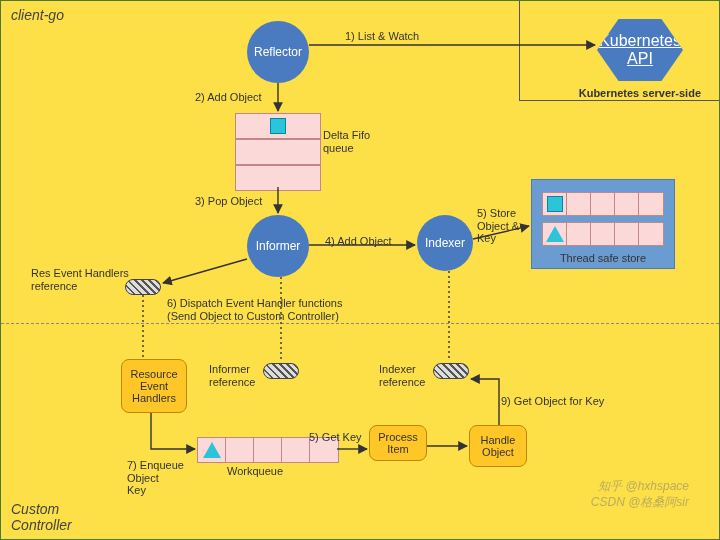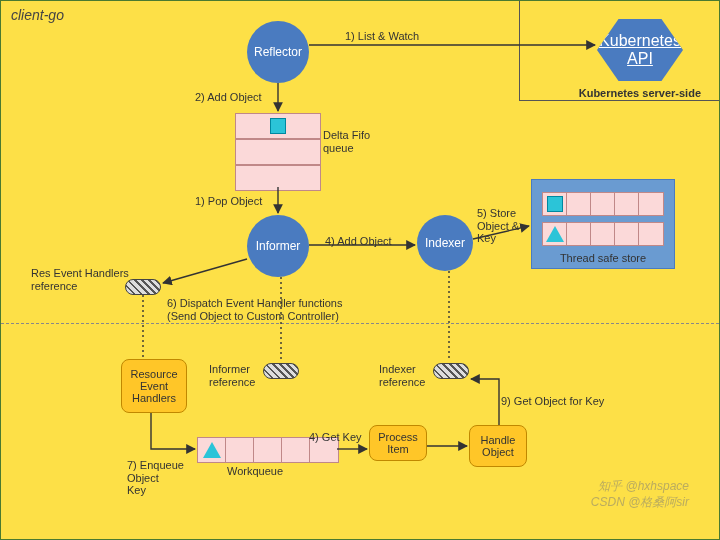--- a/index.html
+++ b/index.html
@@ -28,20 +28,22 @@
   .label { position: absolute; font-size: 11px; color: #333; text-align: left; line-height: 1.15; }
   svg.arrows { position: absolute; top: 0; left: 0; width: 720px; height: 540px; pointer-events: none; }
   .watermark { position: absolute; color: rgba(120,120,120,0.5); font-size: 12px; font-style: italic; }
 </style>
 </head>
 <body>
 
 <div class="canvas">
 
   <div class="section-label" style="top:6px;left:10px">client-go</div>
+  <div class="section-label" style="bottom:6px;left:10px;white-space:pre">Custom
+Controller</div>
   <div class="divider" style="top:322px"></div>
 
   <div class="server-side" style="top:0;right:0;width:200px;height:100px"></div>
   <div class="server-side-label" style="top:86px;right:18px">Kubernetes server-side</div>
 
   <div class="circle" style="top:20px;left:246px;width:62px;height:62px">Reflector</div>
   <div class="hexagon" style="top:18px;left:596px;width:86px;height:62px;white-space:pre">Kubernetes
 API</div>
 
   <div class="queue" style="top:112px;left:234px">
@@ -106,37 +108,37 @@
   </div>
   <div class="label" style="top:464px;left:226px">Workqueue</div>
 
   <div class="rounded-box" style="top:424px;left:368px;width:58px;height:36px;white-space:pre">Process
 Item</div>
   <div class="rounded-box" style="top:424px;left:468px;width:58px;height:42px;white-space:pre">Handle
 Object</div>
 
   <div class="label" style="top:29px;left:344px">1) List &amp; Watch</div>
   <div class="label" style="top:90px;left:194px">2) Add Object</div>
-  <div class="label" style="top:194px;left:194px">1) Pop Object</div>
+  <div class="label" style="top:194px;left:194px">3) Pop Object</div>
   <div class="label" style="top:234px;left:324px">4) Add Object</div>
   <div class="label" style="top:206px;left:476px;white-space:pre">5) Store
 Object &amp;
 Key</div>
   <div class="label" style="top:296px;left:166px;white-space:pre">6) Dispatch Event Handler functions
 (Send Object to Custom Controller)</div>
   <div class="label" style="top:266px;left:30px;white-space:pre">Res Event Handlers
 reference</div>
   <div class="label" style="top:362px;left:208px;white-space:pre">Informer
 reference</div>
   <div class="label" style="top:362px;left:378px;white-space:pre">Indexer
 reference</div>
   <div class="label" style="top:458px;left:126px;white-space:pre">7) Enqueue
 Object
 Key</div>
-  <div class="label" style="top:430px;left:308px">4) Get Key</div>
+  <div class="label" style="top:430px;left:308px">5) Get Key</div>
   <div class="label" style="top:394px;left:500px">9) Get Object for Key</div>
 
   <svg class="arrows">
     <defs>
       <marker id="ah" viewBox="0 0 10 10" refX="9" refY="5" markerWidth="7" markerHeight="7" orient="auto-start-reverse">
         <path d="M0,0 L10,5 L0,10 z" fill="#333"></path>
       </marker>
     </defs>
     <line x1="308" y1="44" x2="594" y2="44" stroke="#333" stroke-width="1.4" marker-end="url(#ah)"></line>
     <line x1="277" y1="82" x2="277" y2="110" stroke="#333" stroke-width="1.4" marker-end="url(#ah)"></line>

